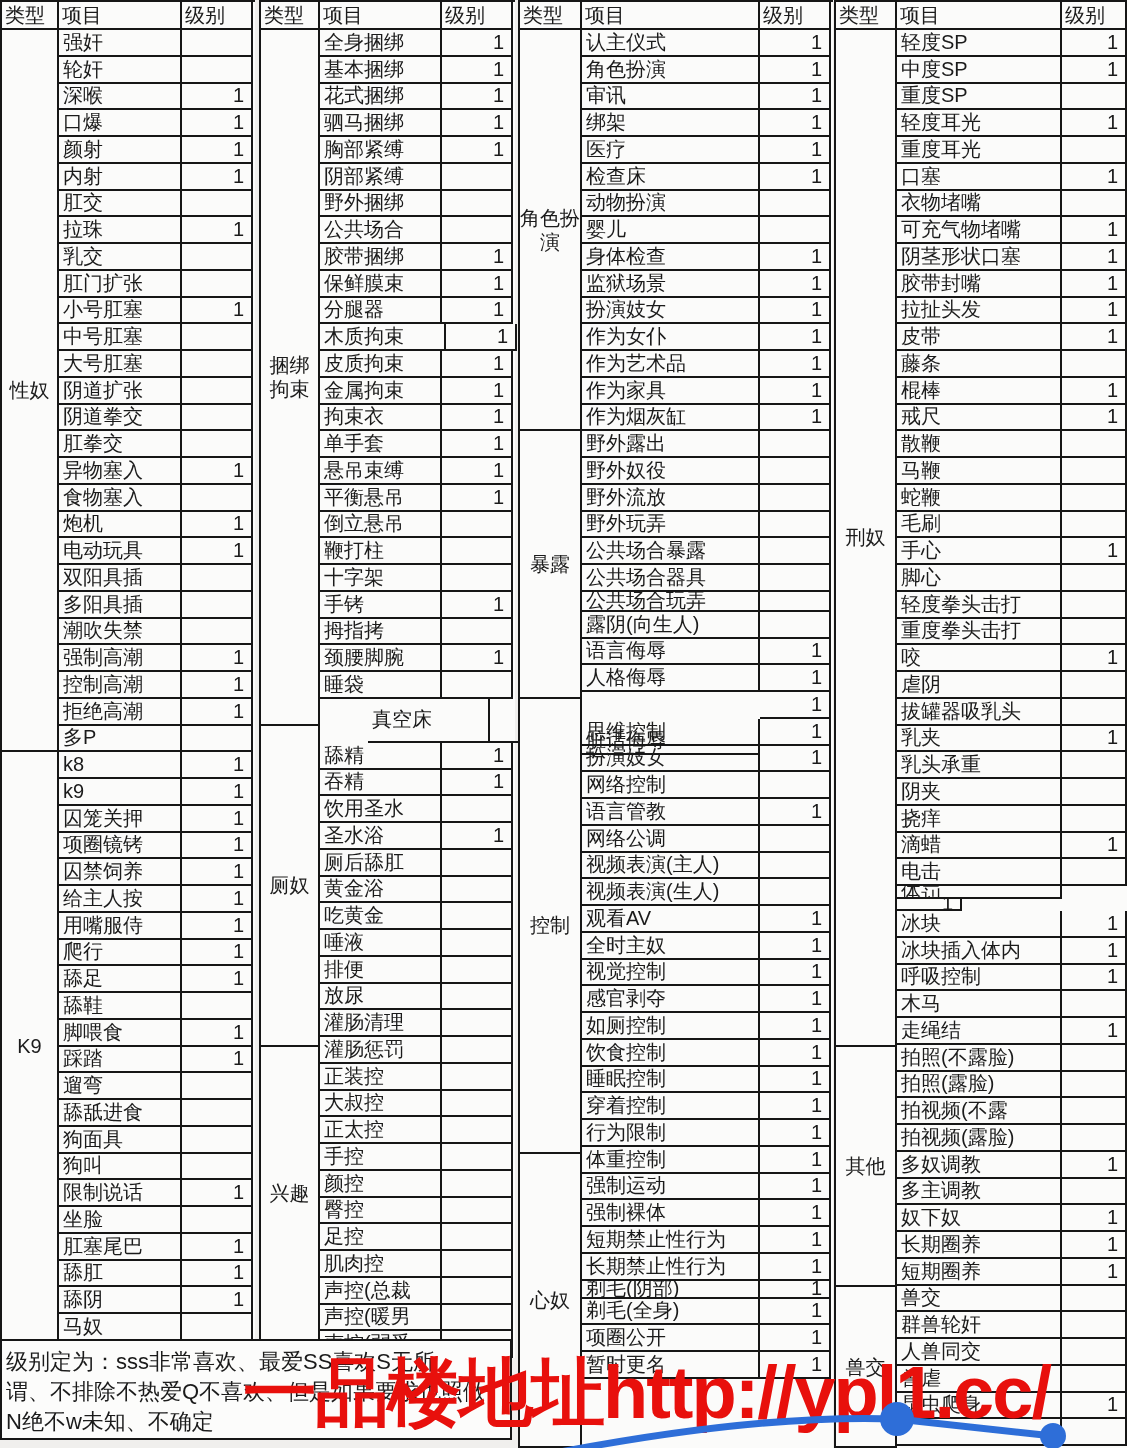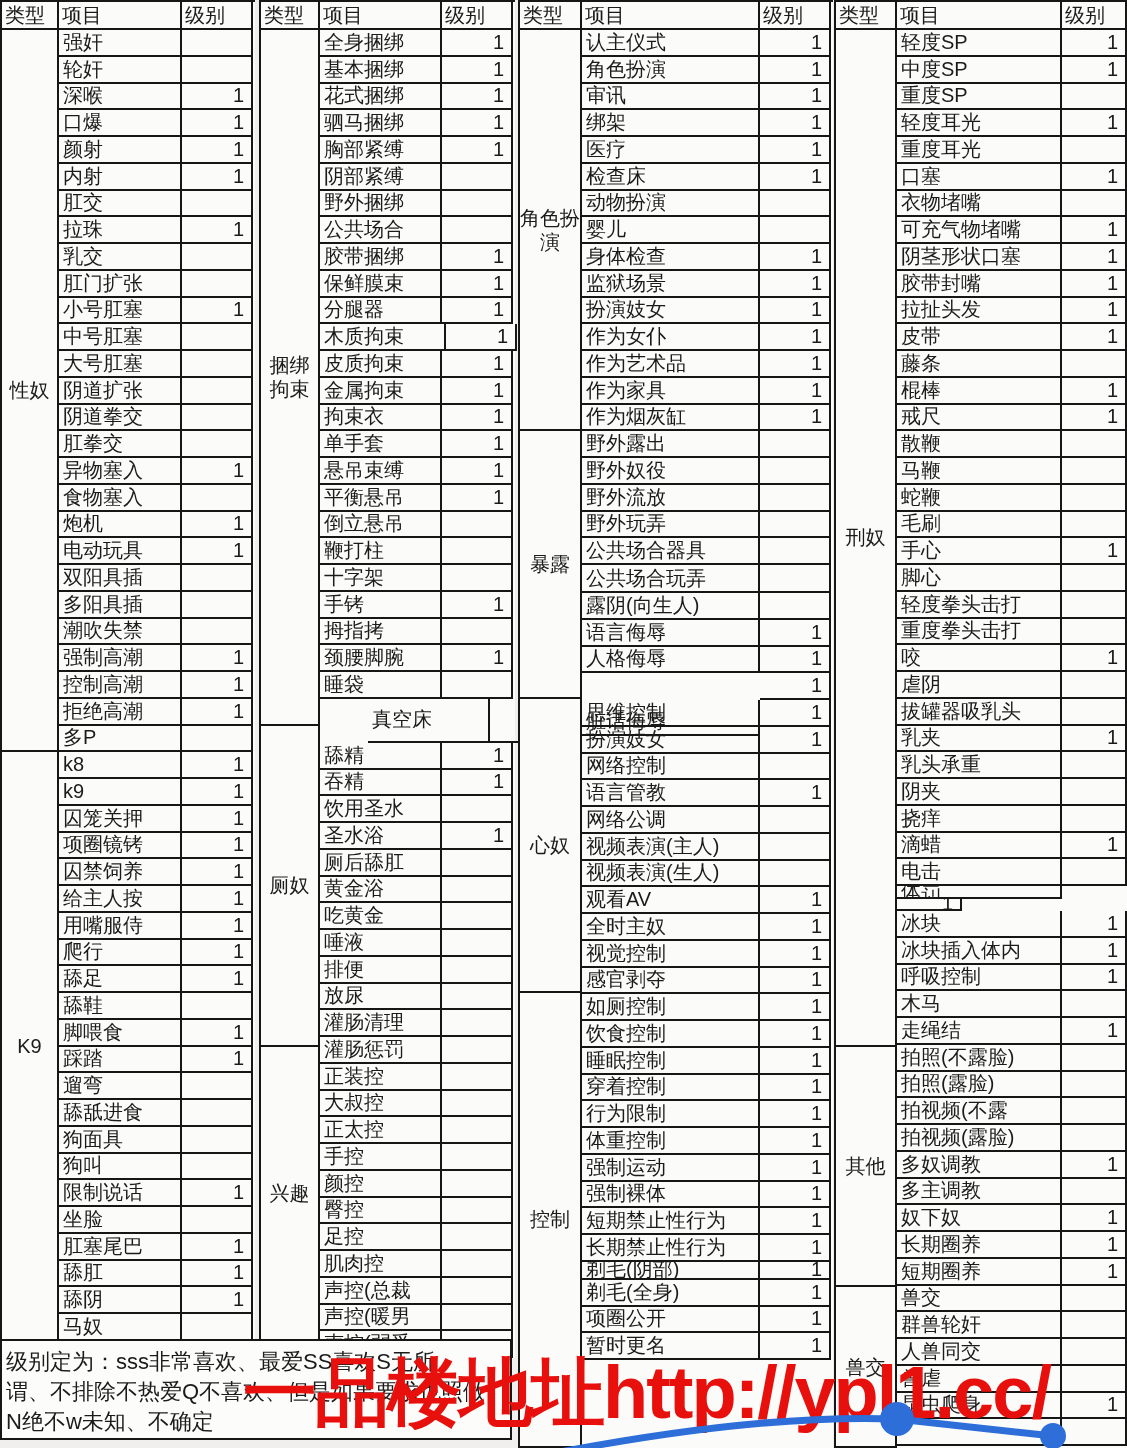--- a/index.html
+++ b/index.html
@@ -459,22 +459,22 @@
       <div class="group" style="left: 518px; width: 313px;">
         <div class="hdr">
           <div class="cell hcell" style="width: 62px; height: 100%;">类型</div>
           <div class="cell hcell" style="width: 178px; height: 100%;">项目</div>
           <div class="cell hcell" style="width: 71px; height: 100%;">级别</div>
         </div>
         <div class="tbody">
           <div class="catcol" style="width: 62px;">
             <div class="cell cat" style="width: 62px; height: 401.25px;">角色扮演</div>
             <div class="cell cat" style="width: 62px; height: 267.5px;">暴露</div>
+            <div class="cell cat" style="width: 62px; height: 454.75px;">控制</div>
             <div class="cell cat" style="width: 62px; height: 294.25px;">心奴</div>
-            <div class="cell cat" style="width: 62px; height: 454.75px;">控制</div>
           </div>
           <div class="rowscol">
             <div class="row" style="height: 26.75px;">
               <div class="cell item" style="width: 178px; height: 100%;">认主仪式</div>
               <div class="cell lvl" style="width: 71px; height: 100%;">1</div>
             </div>
             <div class="row" style="height: 26.75px;">
               <div class="cell item" style="width: 178px; height: 100%;">角色扮演</div>
               <div class="cell lvl" style="width: 71px; height: 100%;">1</div>
             </div>
@@ -540,24 +540,28 @@
             </div>
             <div class="row" style="height: 26.75px;">
               <div class="cell item" style="width: 178px; height: 100%;">野外流放</div>
               <div class="cell lvl" style="width: 71px; height: 100%;"></div>
             </div>
             <div class="row" style="height: 26.75px;">
               <div class="cell item" style="width: 178px; height: 100%;">野外玩弄</div>
               <div class="cell lvl" style="width: 71px; height: 100%;"></div>
             </div>
             <div class="row" style="height: 26.75px;">
+              <div class="cell item" style="width: 178px; height: 100%;">公共场合暴露</div>
+              <div class="cell lvl" style="width: 71px; height: 100%;"></div>
+            </div>
+            <div class="row" style="height: 26.75px;">
               <div class="cell item" style="width: 178px; height: 100%;">公共场合器具</div>
               <div class="cell lvl" style="width: 71px; height: 100%;"></div>
             </div>
-            <div class="row" style="height: 28px; justify-content: flex-end;">
+            <div class="row" style="height: 20px; justify-content: flex-end;">
               <div class="cell item" style="width: 178px; height: 100%;">公共场合玩弄</div>
               <div class="cell lvl" style="width: 71px; height: 100%;"></div>
             </div>
             <div class="row" style="height: 26.75px;">
               <div class="cell item" style="width: 178px; height: 100%;">露阴(向生人)</div>
               <div class="cell lvl" style="width: 71px; height: 100%;"></div>
             </div>
             <div class="row" style="height: 26.75px;">
               <div class="cell item" style="width: 178px; height: 100%;">语言侮辱</div>
               <div class="cell lvl" style="width: 71px; height: 100%;">1</div>

